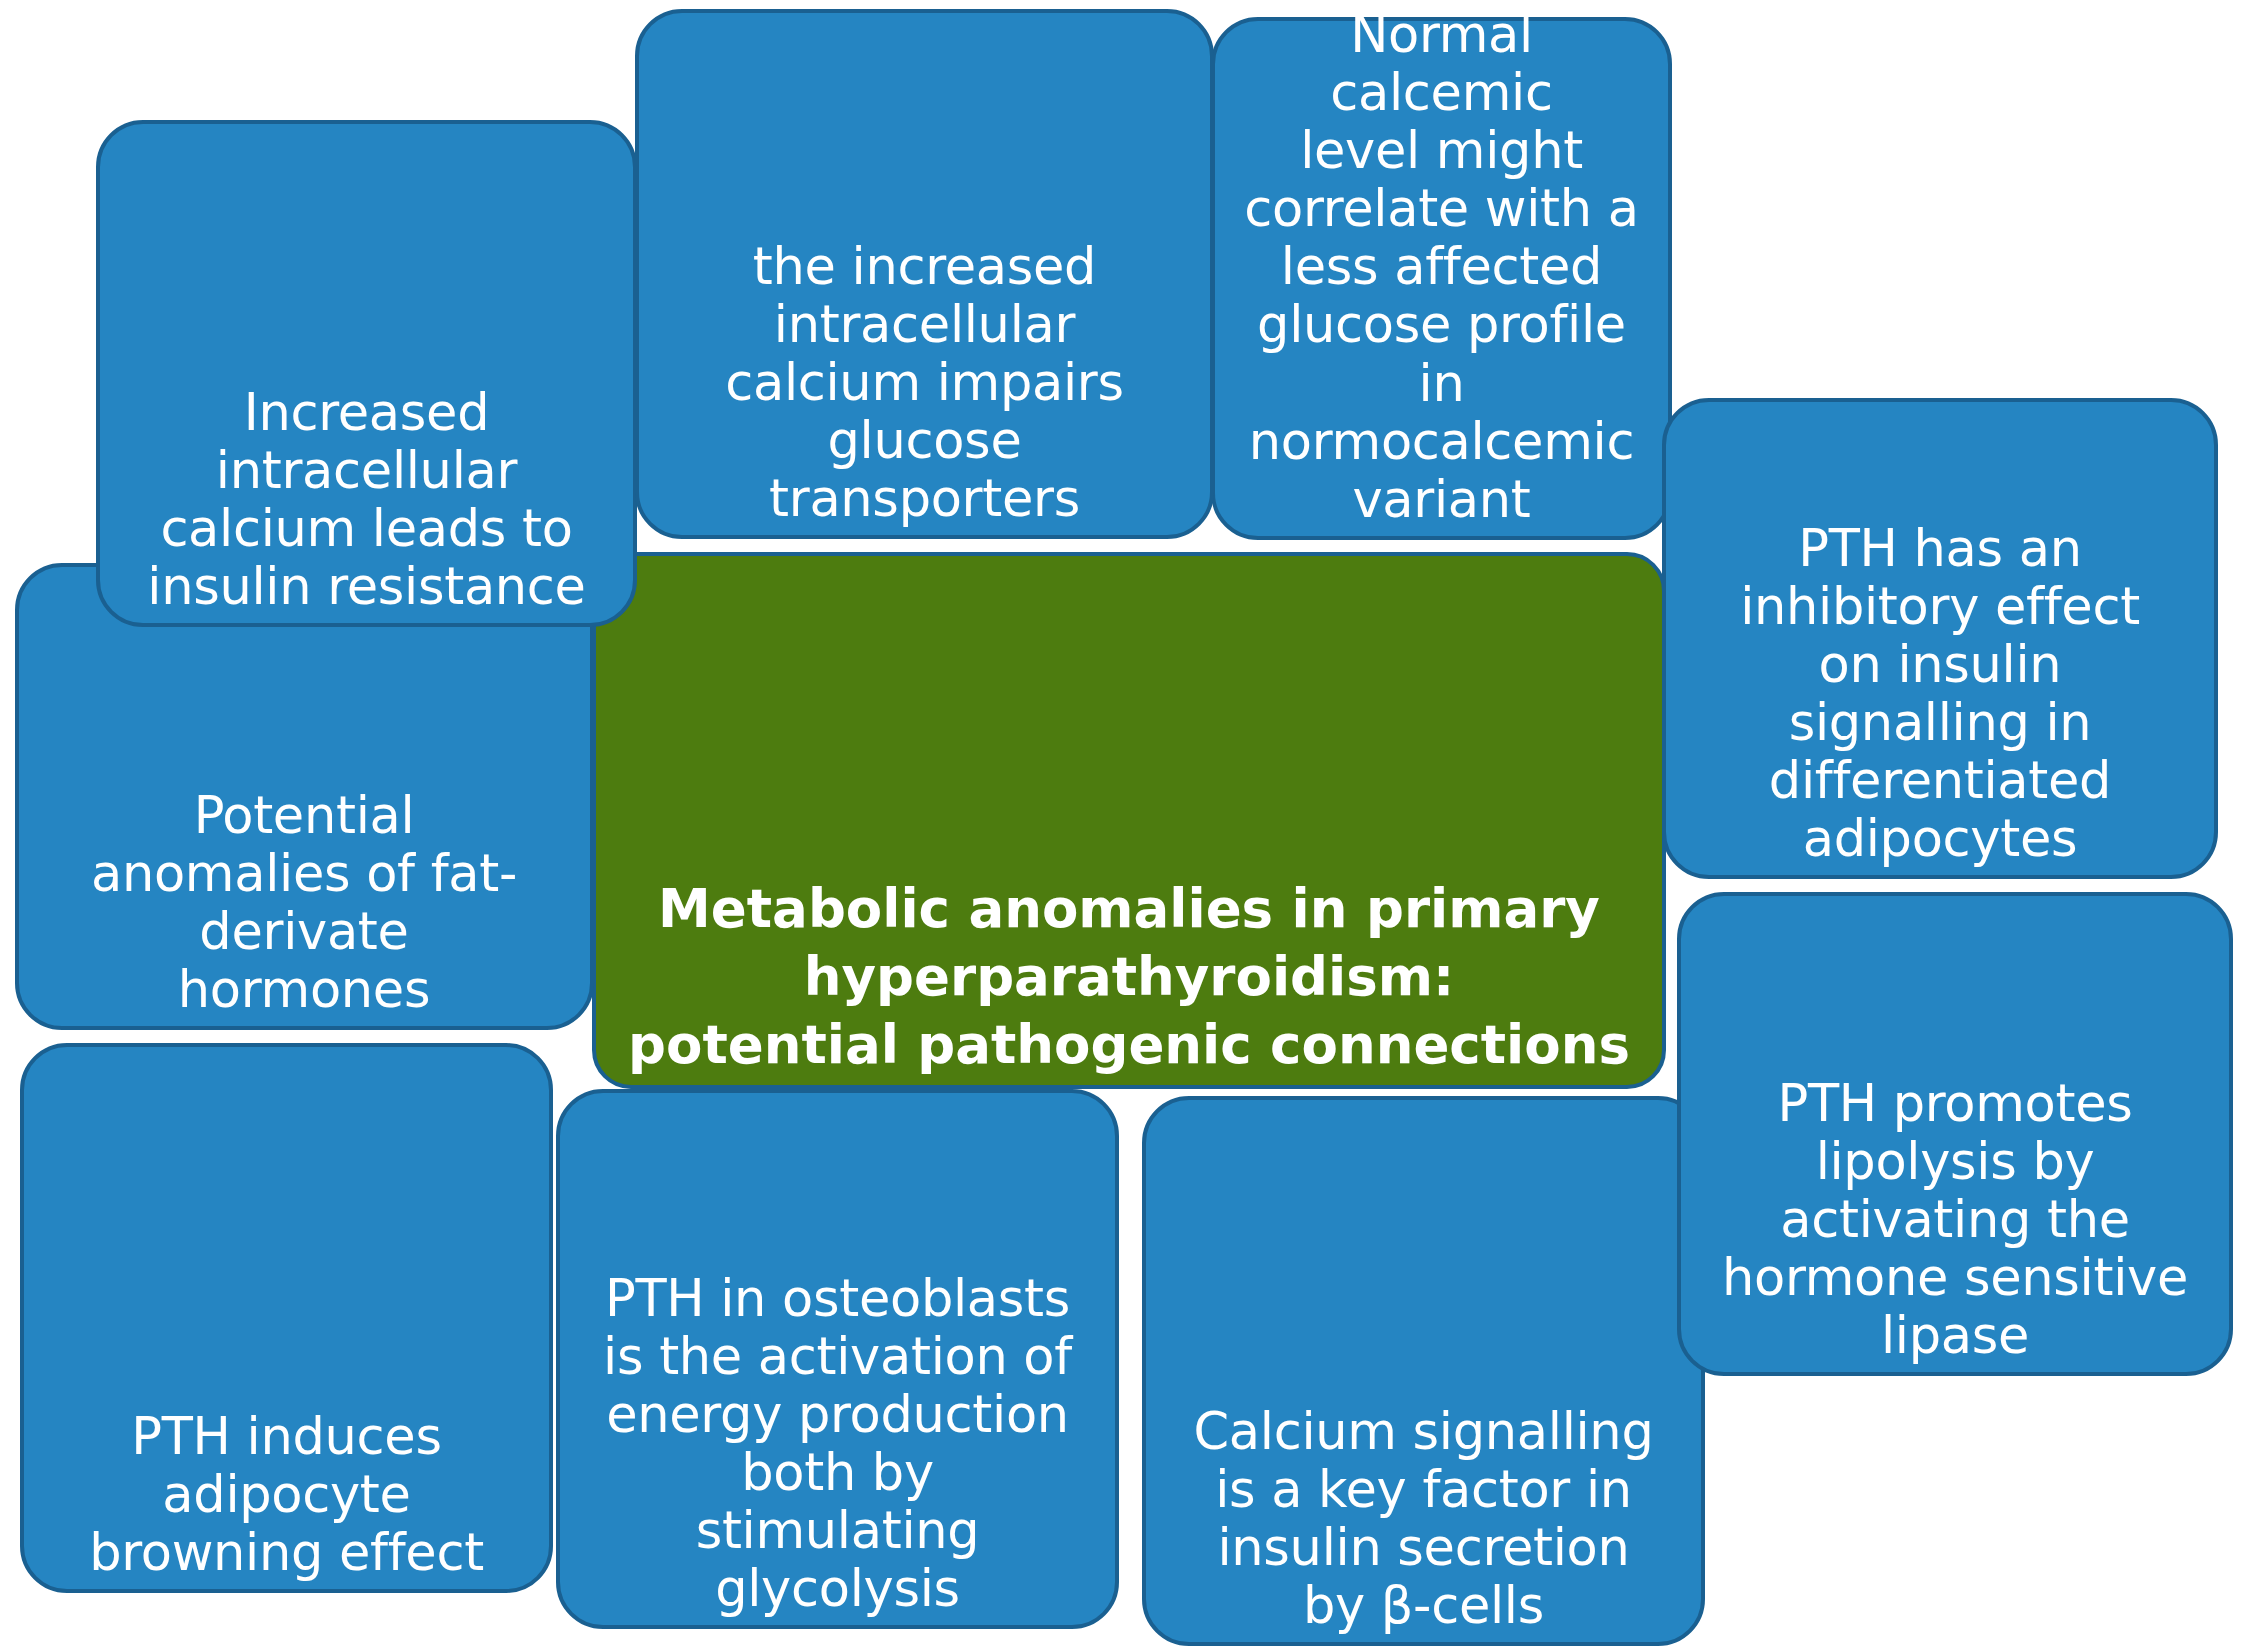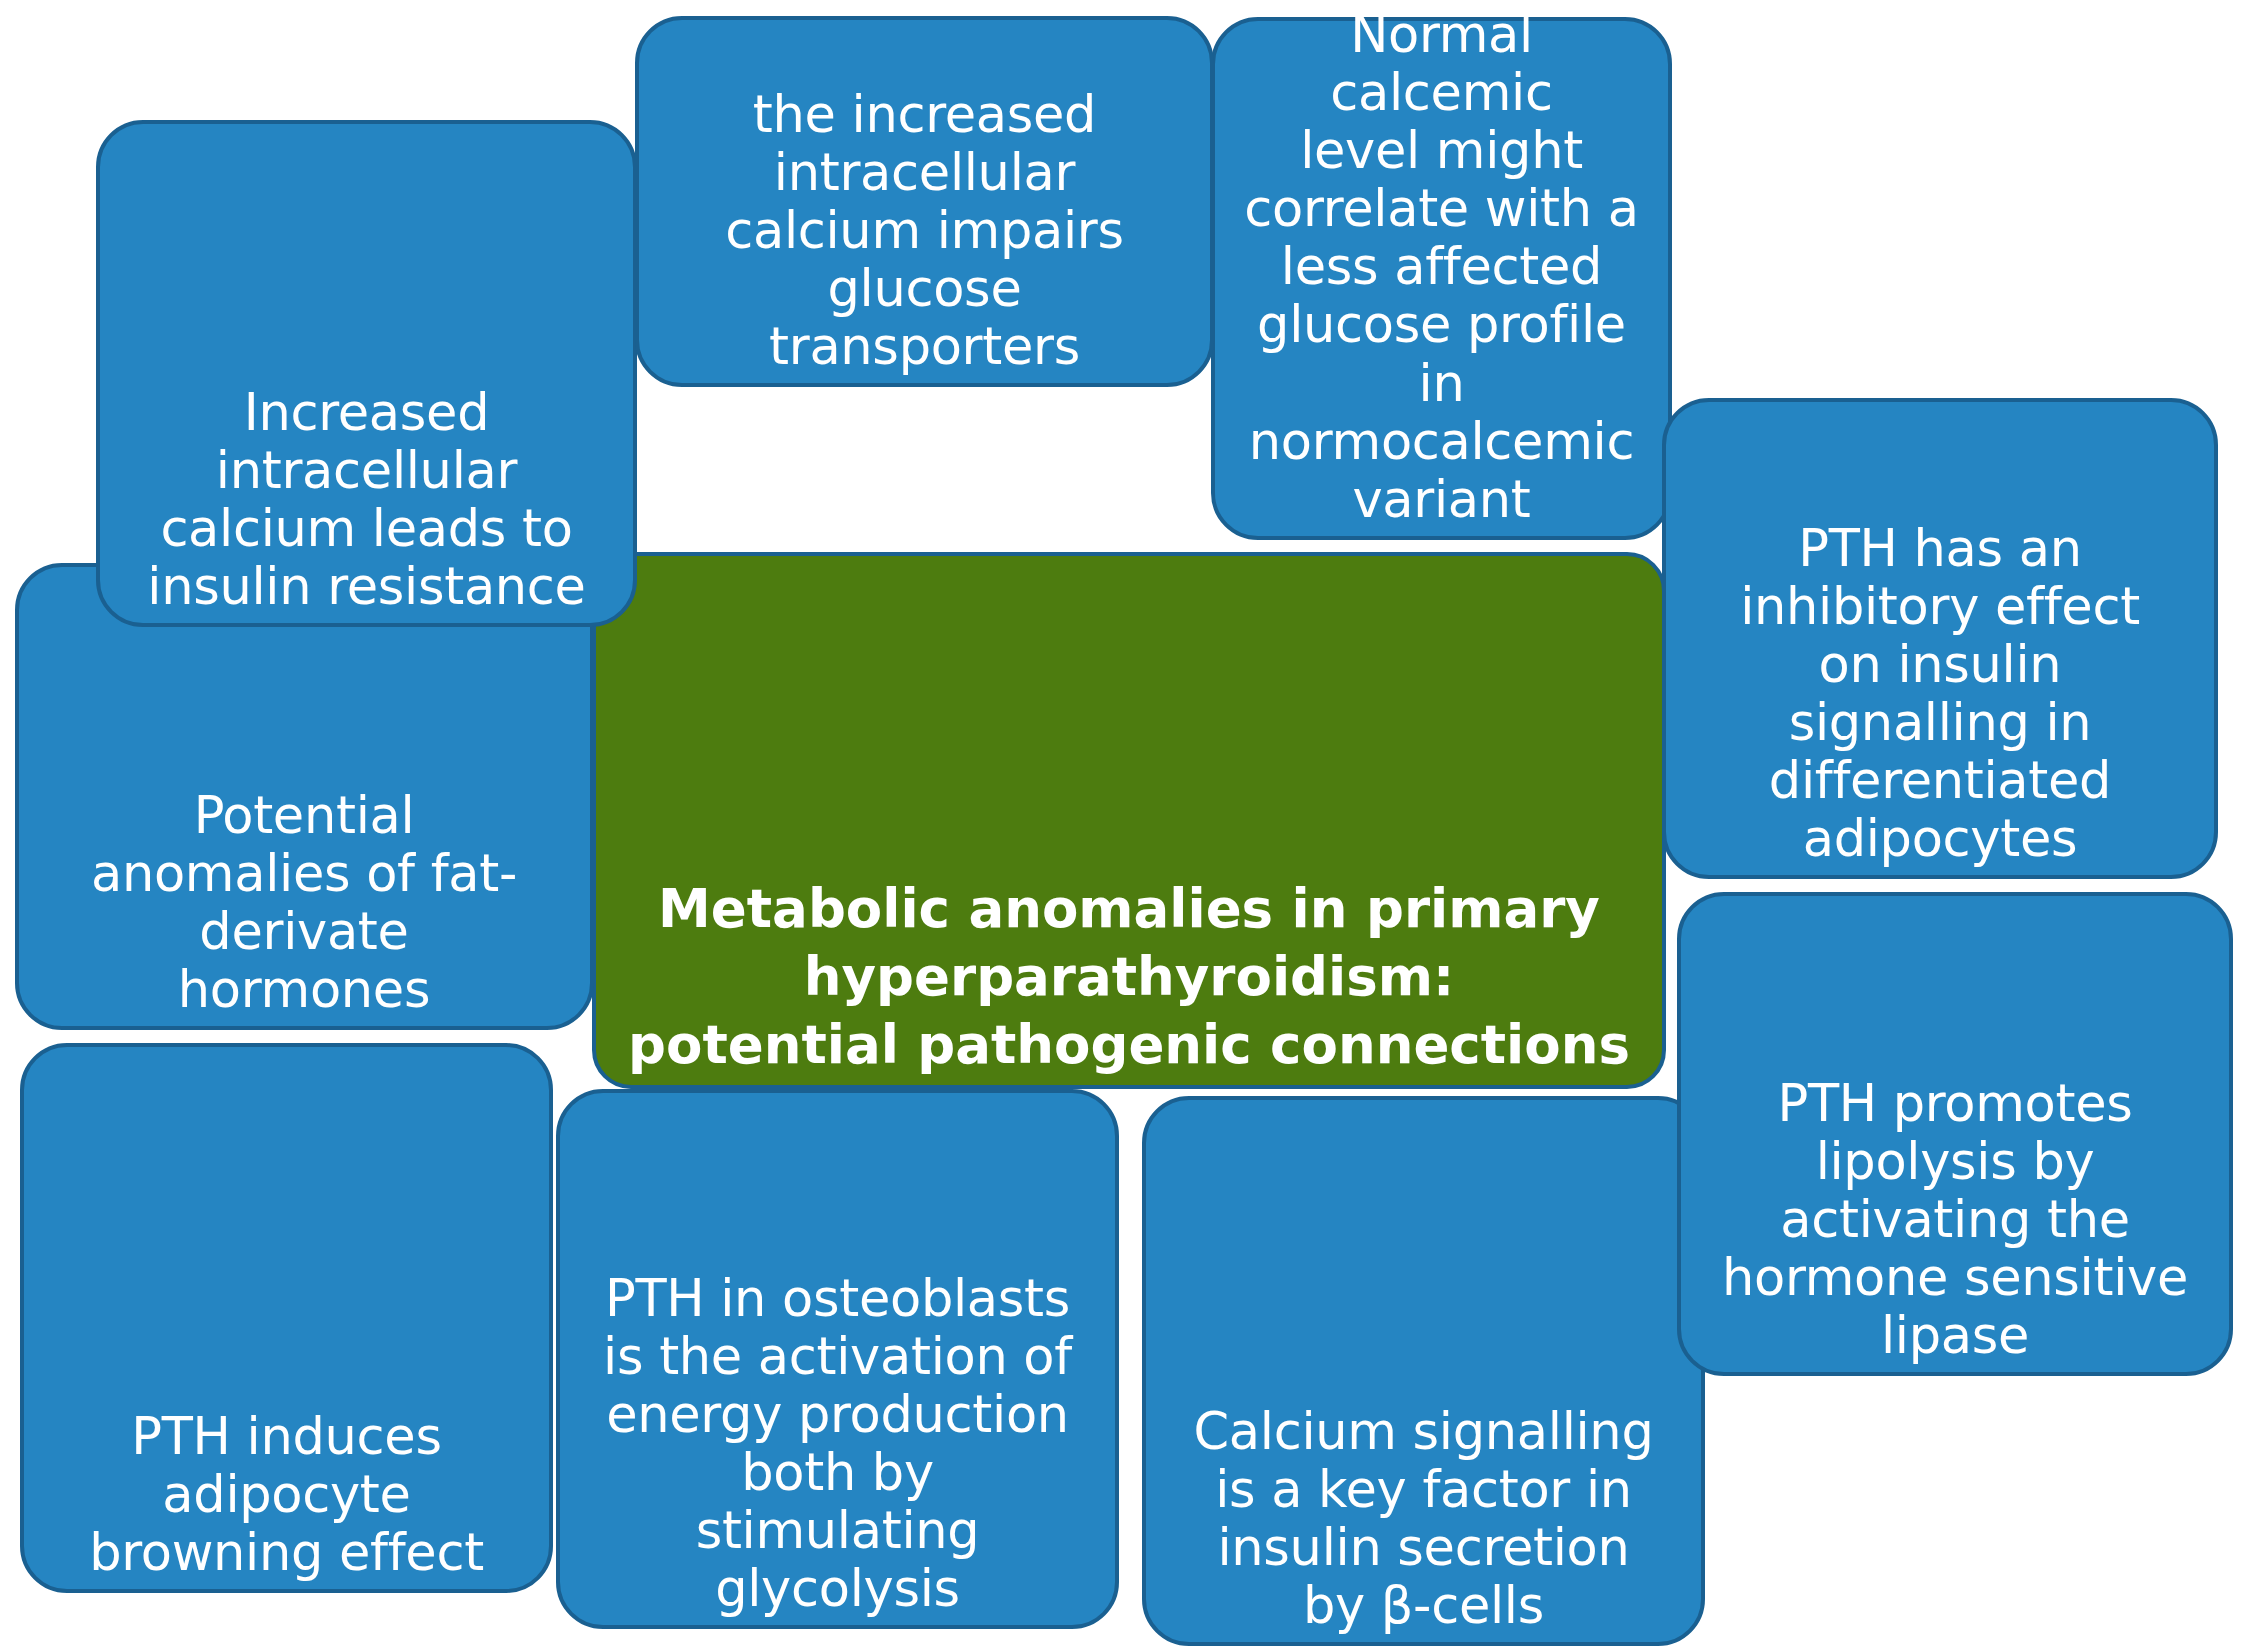--- a/index.html
+++ b/index.html
@@ -54,21 +54,21 @@
   .z3 { z-index: 9;  }
   .z4 { z-index: 12; }
   .z5 { z-index: 8;  }
   .z6 { z-index: 13; }
   .z7 { z-index: 14; }
   .z8 { z-index: 15; }
   .z9 { z-index: 7;  }
 
   
   #n-increased-ca       { left: 96px;  top: 120px;   width: 541px;  height: 507px; }
-  #n-glucose-transport  { left: 635px;  top: 16px;    width: 579px;  height: 371px; }
+  #n-glucose-transport  { left: 635px;  top: 9px;    width: 579px;  height: 530px; }
   #n-normocalcemic      { left: 1211px; top: 16.5px;    width: 461px;  height: 523px; }
   #n-pth-inhibitory     { left: 1662px; top: 398px;   width: 556px;  height: 481px; }
   #n-fat-hormones       { left: 14.5px;   top: 563px;   width: 579px;  height: 467px; }
   #n-pth-lipolysis      { left: 1677px; top: 892px;  width: 556px;  height: 484px; }
   #n-pth-browning       { left: 20px;   top: 1043px;  width: 533px;  height: 550px; }
   #n-pth-osteoblasts    { left: 556px;  top: 1089px;  width: 563px;  height: 540px; }
   #n-calcium-signalling { left: 1142px; top: 1096px;  width: 563px;  height: 550px; }
   #n-center             { left: 592px;  top: 552px;   width: 1074px; height: 537px; }
 </style>
 </head>

